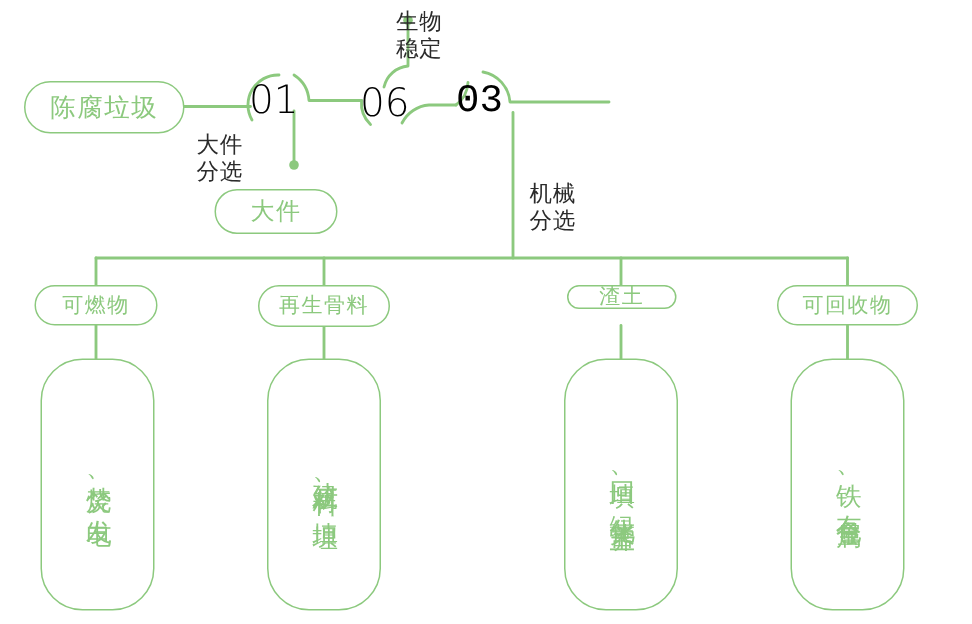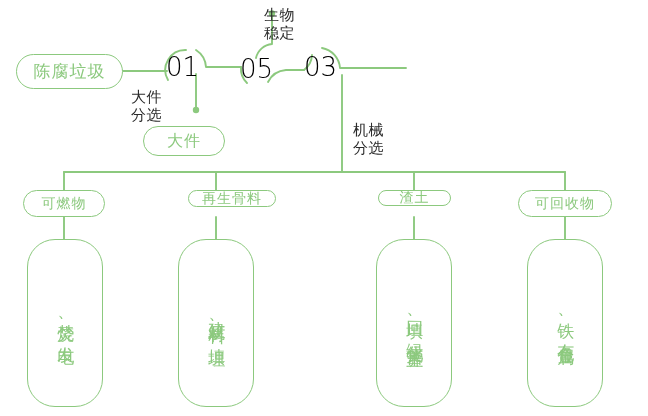--- a/index.html
+++ b/index.html
@@ -139,42 +139,42 @@
       <path d="M565,217 L565,239"></path>
     </g>
   </svg>
 
   <div class="pill pill-start" style="left:16px; top:54px; width:107px; height:35px;text-align:right;">
     <span>陈腐垃圾</span>
   </div>
 
   <div class="stagenum" style="left:166px; top:54px;">01</div>
 
-  <div class="stagenum" style="left:240px; top:56px;">05</div>
-
-  <div class="stagenum" style="left:304px; top:54px;">03</div>
+  <div class="stagenum" style="left:240px; top:56px;">06</div>
+
+  <div class="stagenum" style="left:304px; top:54px;font-family:Liberation Mono, monospace;">03</div>
 
   <div class="caption" style="left:131px; top:88px; width:56px;">大件
 分选</div>
 
   <div class="caption" style="left:264px; top:6px; width:56px;">生物
 稳定</div>
 
   <div class="caption" style="left:353px; top:86px; width:56px;margin-top:35px;">机械
 分选</div>
 
   <div class="pill pill-sub" style="left:143px; top:126px; width:82px; height:30px;">
     <span>大件</span>
   </div>
 
   <div class="pill pill-cat" style="left:23px; top:190px; width:82px; height:27px;">
     <span>可燃物</span>
   </div>
 
-  <div class="pill pill-cat" style="left:188px; top:190px; width:88px; height:17px;">
+  <div class="pill pill-cat" style="left:172px; top:190px; width:88px; height:28px;">
     <span>再生骨料</span>
   </div>
 
   <div class="pill pill-cat" style="left:378px; top:190px; width:73px; height:16px;">
     <span>渣土</span>
   </div>
 
   <div class="pill pill-cat" style="left:518px; top:190px; width:94px; height:27px;">
     <span>可回收物</span>
   </div>

